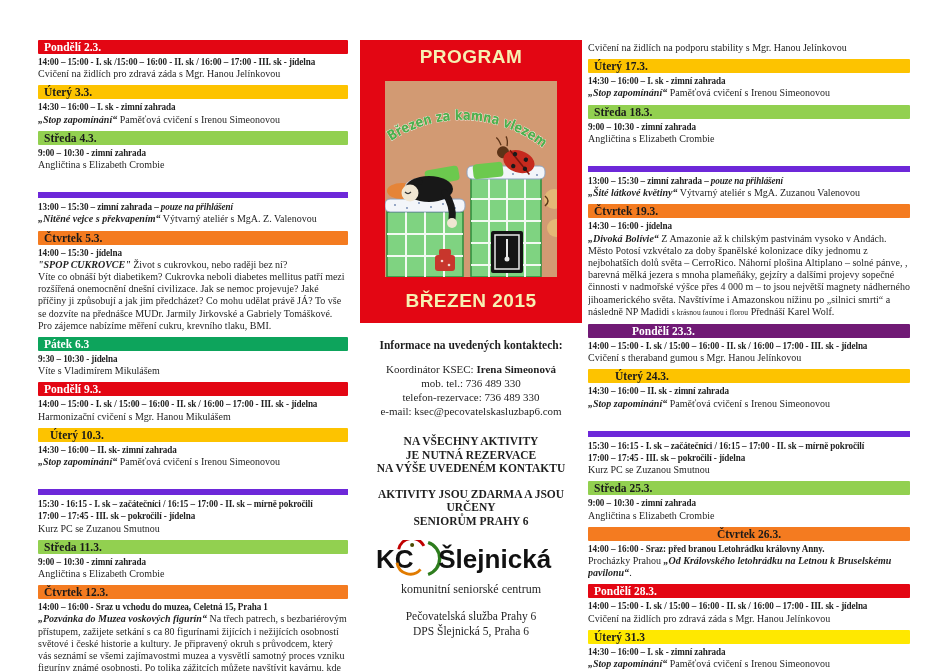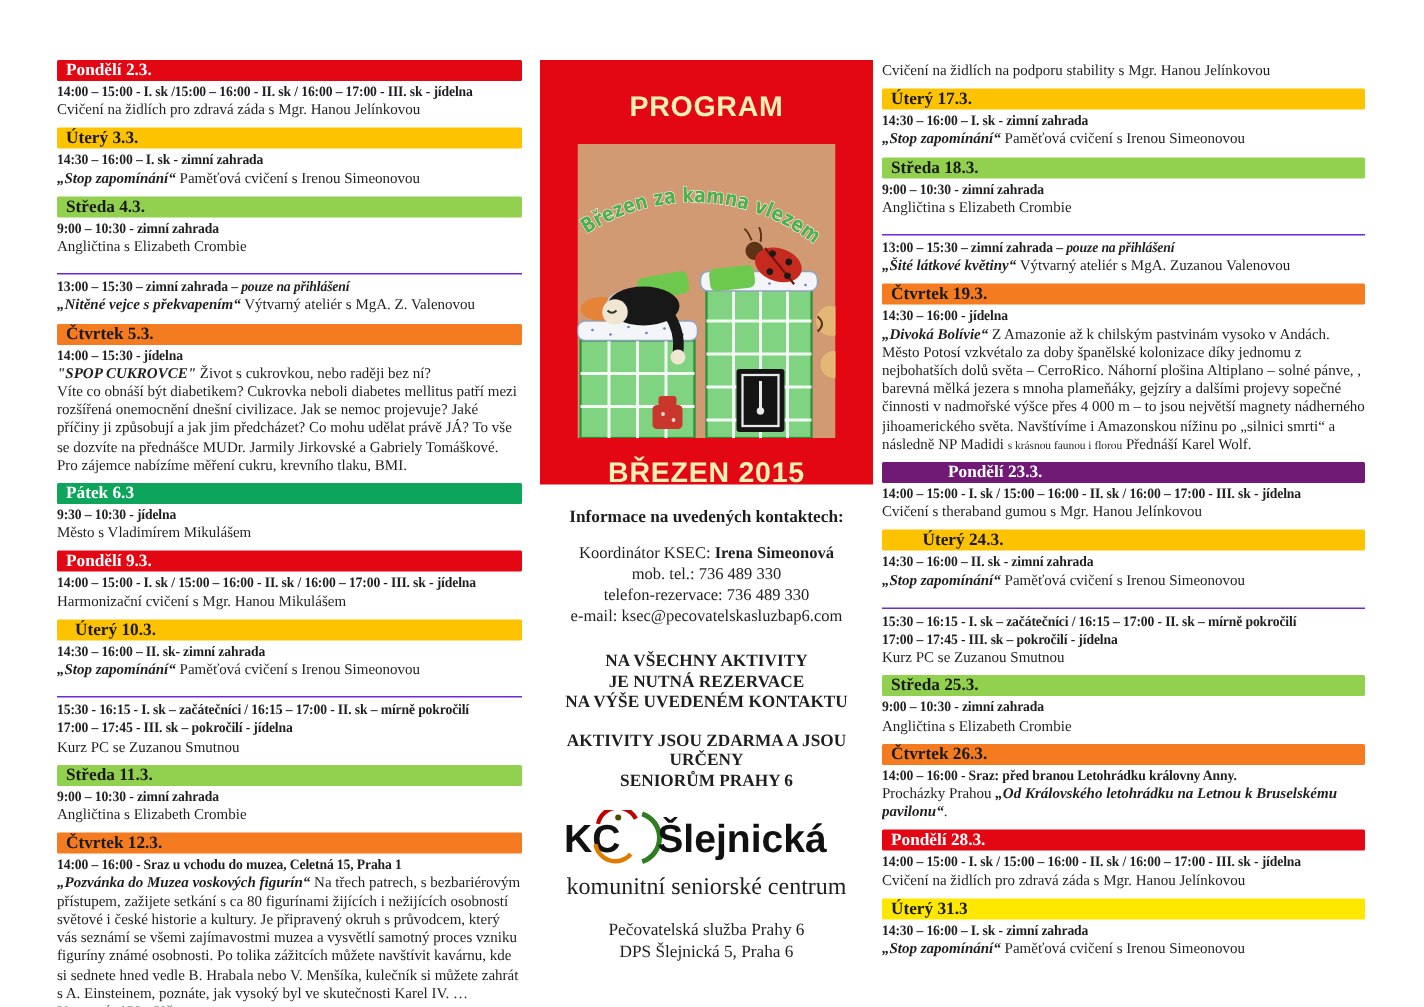--- a/index.html
+++ b/index.html
@@ -4,43 +4,43 @@
 <style>
   html,body{margin:0;padding:0;}
   body{width:949px;height:671px;background:#ffffff;position:relative;overflow:hidden;
        font-family:"Liberation Serif","DejaVu Serif",serif;color:#1f1f1f;}
   .col{position:absolute;top:40px;overflow:hidden;}
   .col.left{left:38px;width:310px;}
   .col.right{left:588px;width:322px;}
   .day-header{font-size:11.5px;font-weight:bold;padding:1px 6px;margin-top:5px;border-radius:1px;}
   .col > .day-header:first-child{margin-top:0;}
   .block{margin-top:2px;}
-  .block-sep{margin-top:11px;border-top:1px solid #6d28d9;padding-top:3px;}
+  .block-sep{margin-top:21px;border-top:6px solid #6d28d9;padding-top:3px;}
   .line{font-size:10px;line-height:12.2px;}
   .line.nw{white-space:nowrap;font-size:9.6px;letter-spacing:-0.1px;
            transform:scaleX(0.95);transform-origin:left center;}
   .s-b{font-weight:bold;}
   .s-bi{font-weight:bold;font-style:italic;}
   .s-sm{font-size:7.6px;}
   .outlook-heading{font-weight:bold;font-style:italic;font-size:12.5px;margin-top:36px;}
 
   .center-col{position:absolute;left:360px;top:40px;width:222px;text-align:center;}
   .red-panel{background:#e30613;height:283px;}
   .panel-title{font-family:"Liberation Sans","DejaVu Sans",sans-serif;font-weight:bold;
-               font-size:19px;color:#f6f0b2;padding-top:21px;letter-spacing:0.5px;}
+               font-size:19px;color:#f6f0b2;padding-top:6px;letter-spacing:0.5px;}
   .panel-title.month{padding-top:13px;}
   .poster{width:172px;height:196px;margin:13px auto 0;}
   .poster svg{display:block;width:172px;height:196px;}
   .info-heading{font-weight:bold;font-size:11.5px;margin-top:16px;}
   .contact{margin-top:11px;font-size:11px;line-height:14px;}
   .notice{font-weight:bold;font-size:11.5px;line-height:13.5px;margin-top:17px;}
   .notice.second{margin-top:12px;}
   .logo{margin-top:12px;}
   .logo svg{width:200px;height:37px;}
-  .logo-subtitle{font-size:16px;margin-top:1px;}
+  .logo-subtitle{font-size:12px;margin-top:1px;}
   .footer-lines{margin-top:12px;font-size:11.5px;line-height:15px;}
 </style>
 </head>
 <body>
 
 <div class="col left" id="left-col">
     <div class="day-header" style="background: rgb(227, 6, 19); color: rgb(255, 255, 255);">Pondělí 2.3.</div>
     <div class="block">
       <div class="line nw"><span class="s-b">14:00 – 15:00 - I. sk /15:00 – 16:00 - II. sk / 16:00 – 17:00 - III. sk - jídelna</span></div>
       <div class="line"><span class="s-n">Cvičení na židlích pro zdravá záda s Mgr. Hanou Jelínkovou</span></div>
@@ -61,21 +61,21 @@
     </div>
     <div class="day-header" style="background: rgb(244, 123, 32); color: rgb(26, 26, 26);">Čtvrtek 5.3.</div>
     <div class="block">
       <div class="line nw"><span class="s-b">14:00 – 15:30 - jídelna</span></div>
       <div class="line"><span class="s-bi">"SPOP CUKROVCE"</span><span class="s-n"> Život s cukrovkou, nebo raději bez ní?</span></div>
       <div class="line"><span class="s-n">Víte co obnáší být diabetikem? Cukrovka neboli diabetes mellitus patří mezi rozšířená onemocnění dnešní civilizace. Jak se nemoc projevuje? Jaké příčiny ji způsobují a jak jim předcházet? Co mohu udělat právě JÁ? To vše se dozvíte na přednášce MUDr. Jarmily Jirkovské a Gabriely Tomáškové. Pro zájemce nabízíme měření cukru, krevního tlaku, BMI.</span></div>
     </div>
     <div class="day-header" style="background: rgb(13, 164, 92); color: rgb(255, 255, 255);">Pátek 6.3</div>
     <div class="block">
       <div class="line nw"><span class="s-b">9:30 – 10:30 - jídelna</span></div>
-      <div class="line"><span class="s-n">Město s Vladimírem Mikulášem</span></div>
+      <div class="line"><span class="s-n">Víte s Vladimírem Mikulášem</span></div>
     </div>
     <div class="day-header" style="background: rgb(227, 6, 19); color: rgb(255, 255, 255);">Pondělí 9.3.</div>
     <div class="block">
       <div class="line nw"><span class="s-b">14:00 – 15:00 - I. sk / 15:00 – 16:00 - II. sk / 16:00 – 17:00 - III. sk - jídelna</span></div>
       <div class="line"><span class="s-n">Harmonizační cvičení s Mgr. Hanou Mikulášem</span></div>
     </div>
     <div class="day-header" style="background: rgb(253, 195, 0); color: rgb(26, 26, 26); padding-left: 12px;">Úterý 10.3.</div>
     <div class="block">
       <div class="line nw"><span class="s-b">14:30 – 16:00 – II. sk- zimní zahrada</span></div>
       <div class="line"><span class="s-bi">„Stop zapomínání“</span><span class="s-n"> Paměťová cvičení s Irenou Simeonovou</span></div>
@@ -274,21 +274,21 @@
     <div class="block block-sep">
       <div class="line nw"><span class="s-b">15:30 – 16:15 - I. sk – začátečníci / 16:15 – 17:00 - II. sk – mírně pokročilí</span></div>
       <div class="line nw"><span class="s-b">17:00 – 17:45 - III. sk – pokročilí - jídelna</span></div>
       <div class="line"><span class="s-n">Kurz PC se Zuzanou Smutnou</span></div>
     </div>
     <div class="day-header" style="background: rgb(146, 208, 80); color: rgb(26, 26, 26);">Středa 25.3.</div>
     <div class="block">
       <div class="line nw"><span class="s-b">9:00 – 10:30 - zimní zahrada</span></div>
       <div class="line"><span class="s-n">Angličtina s Elizabeth Crombie</span></div>
     </div>
-    <div class="day-header" style="background: rgb(244, 123, 32); color: rgb(26, 26, 26);">Čtvrtek 26.3.</div>
+    <div class="day-header" style="background: rgb(244, 123, 32); color: rgb(26, 26, 26); text-align: center;">Čtvrtek 26.3.</div>
     <div class="block">
       <div class="line nw"><span class="s-b">14:00 – 16:00 - Sraz: před branou Letohrádku královny Anny.</span></div>
       <div class="line"><span class="s-n">Procházky Prahou </span><span class="s-bi">„Od Královského letohrádku na Letnou k Bruselskému pavilonu“</span><span class="s-n">.</span></div>
     </div>
     <div class="day-header" style="background: rgb(227, 6, 19); color: rgb(255, 255, 255);">Pondělí 28.3.</div>
     <div class="block">
       <div class="line nw"><span class="s-b">14:00 – 15:00 - I. sk / 15:00 – 16:00 - II. sk / 16:00 – 17:00 - III. sk - jídelna</span></div>
       <div class="line"><span class="s-n">Cvičení  na židlích pro zdravá záda s Mgr. Hanou Jelínkovou</span></div>
     </div>
     <div class="day-header" style="background: rgb(255, 232, 0); color: rgb(26, 26, 26);">Úterý 31.3</div>

